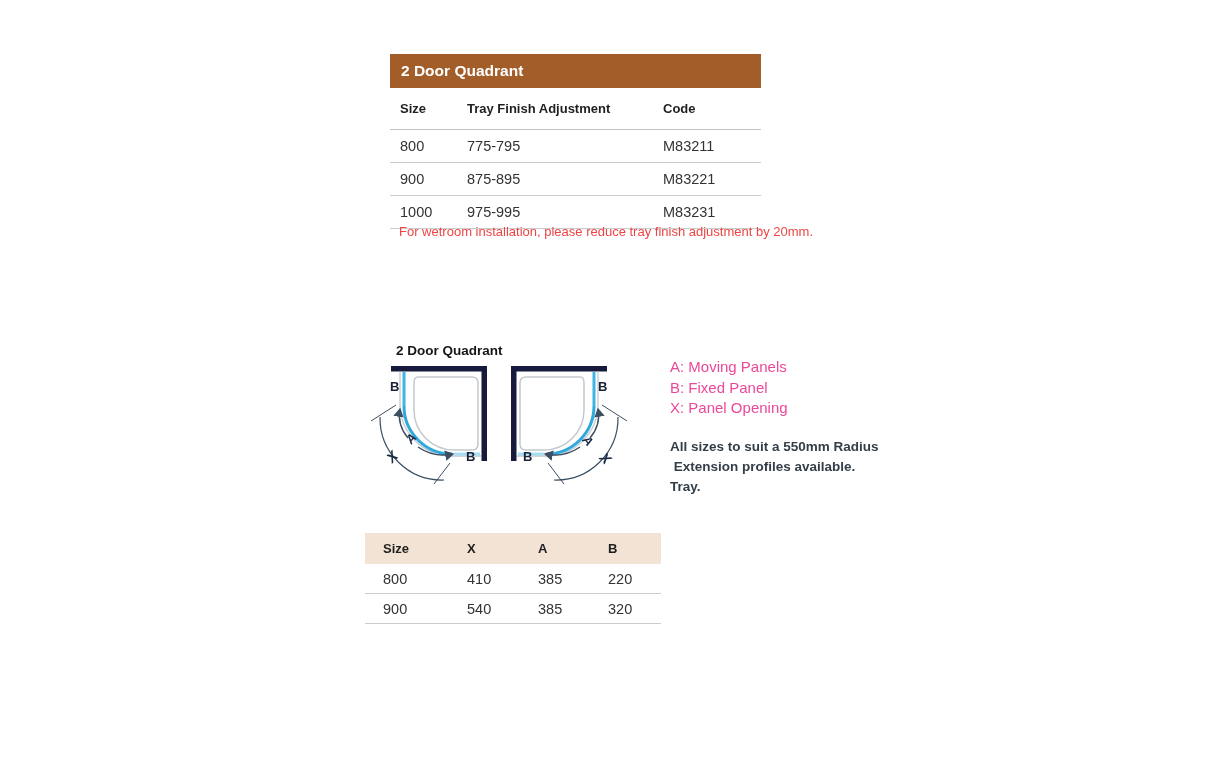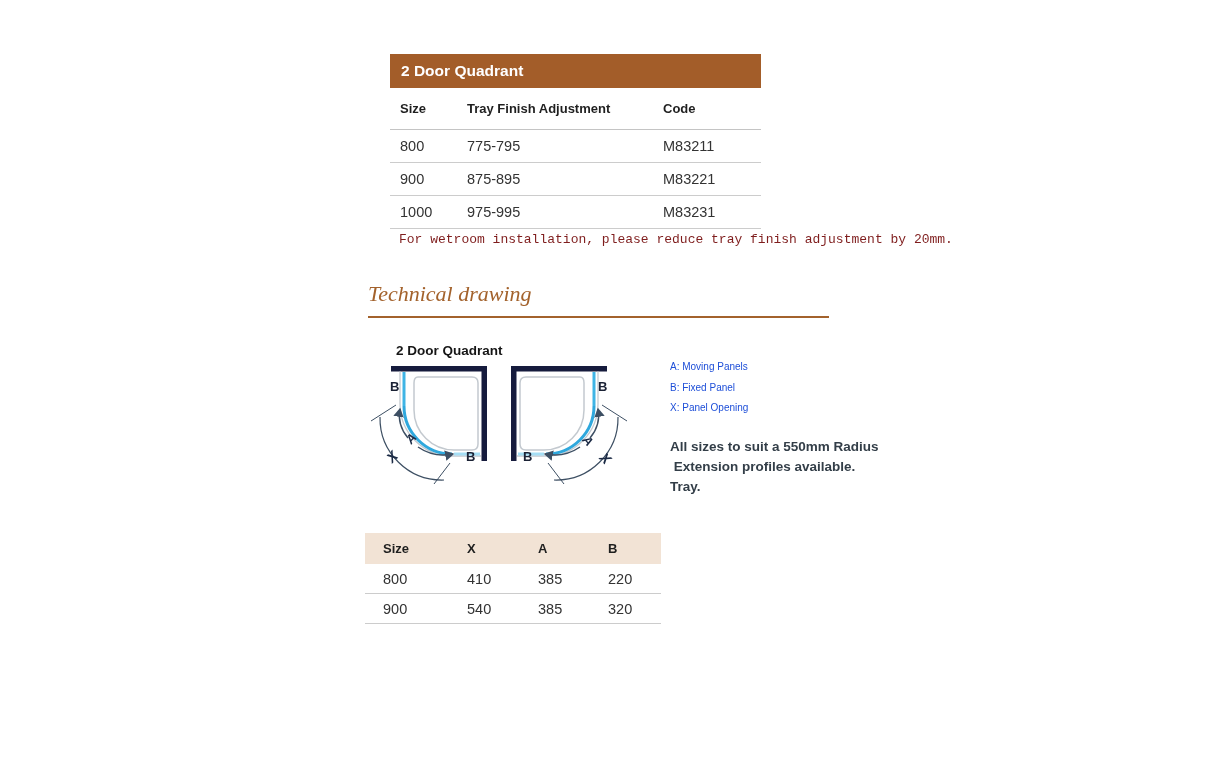--- a/index.html
+++ b/index.html
@@ -9,28 +9,28 @@
 
   
   .spec-titlebar{left:390px;top:54px;width:371px;height:34px;background:#A35D29;
                  color:#ffffff;font-weight:bold;font-size:15.5px;line-height:34px;
                  padding-left:11px;box-sizing:border-box;}
   .spec-table{left:390px;top:88px;width:371px;}
   .spec-row{display:grid;grid-template-columns:67px 196px 98px;padding-left:10px;
             align-items:center;border-bottom:1px solid #cccccc;}
   .spec-row.head{height:41px;font-weight:bold;font-size:13px;color:#1f1f1f;border-bottom:1px solid #c4c4c4;}
   .spec-row.data{height:32px;font-size:14.5px;color:#333333;}
-  .spec-note{left:399px;top:232px;font-size:13px;color:#7f1d1d;white-space:pre;font-family:Liberation Mono, monospace;}
+  .spec-note{left:399px;top:224px;font-size:13px;color:#ef4444;white-space:pre;}
 
   
   .tech-heading{left:368px;top:281px;width:461px;font-family:"Liberation Serif",serif;
                 font-style:italic;font-size:22px;color:#A3622C;padding-bottom:9px;
                 border-bottom:2px solid #A3622C;}
   .drawing-title{left:396px;top:343px;font-size:13.5px;font-weight:bold;color:#161616;}
-  .legend{left:670px;top:357px;font-size:10px;line-height:20.5px;color:#1d4ed8;}
+  .legend{left:670px;top:357px;font-size:15px;line-height:20.5px;color:#ec4899;}
   .legend div{white-space:pre;}
   .tech-notes{left:670px;top:437px;font-size:13.5px;line-height:20px;color:#333E48;}
   .tech-notes div{white-space:pre;font-weight:bold;}
 
   .diagram{width:135px;height:135px;}
   .diagram text{font-family:"Liberation Sans",sans-serif;}
   .b-label{font-size:13px;font-weight:bold;fill:#1B2235;}
   .ax-label{font-size:12.5px;font-weight:bold;font-style:italic;fill:#1B2A45;}
 
   
@@ -65,21 +65,20 @@
     </div>
     <div class="spec-row data">
       <div>1000</div>
       <div>975-995</div>
       <div>M83231</div>
     </div>
   </div>
 
   <div class="abs spec-note">For wetroom installation, please reduce tray finish adjustment by 20mm.</div>
 
-  <div class="abs tech-heading">Technical drawing</div>
 
   <div class="abs drawing-title">2 Door Quadrant</div>
 
   <svg class="abs diagram" style="left:366px;top:360px;" viewBox="0 0 135 135">
     <defs>
       <marker id="arrL" viewBox="0 0 8 8" refX="6" refY="4" markerWidth="7" markerHeight="7" orient="auto">
         <path d="M0,0 L7,4 L0,8 Z" fill="#3D4F63"></path>
       </marker>
     </defs>
 

